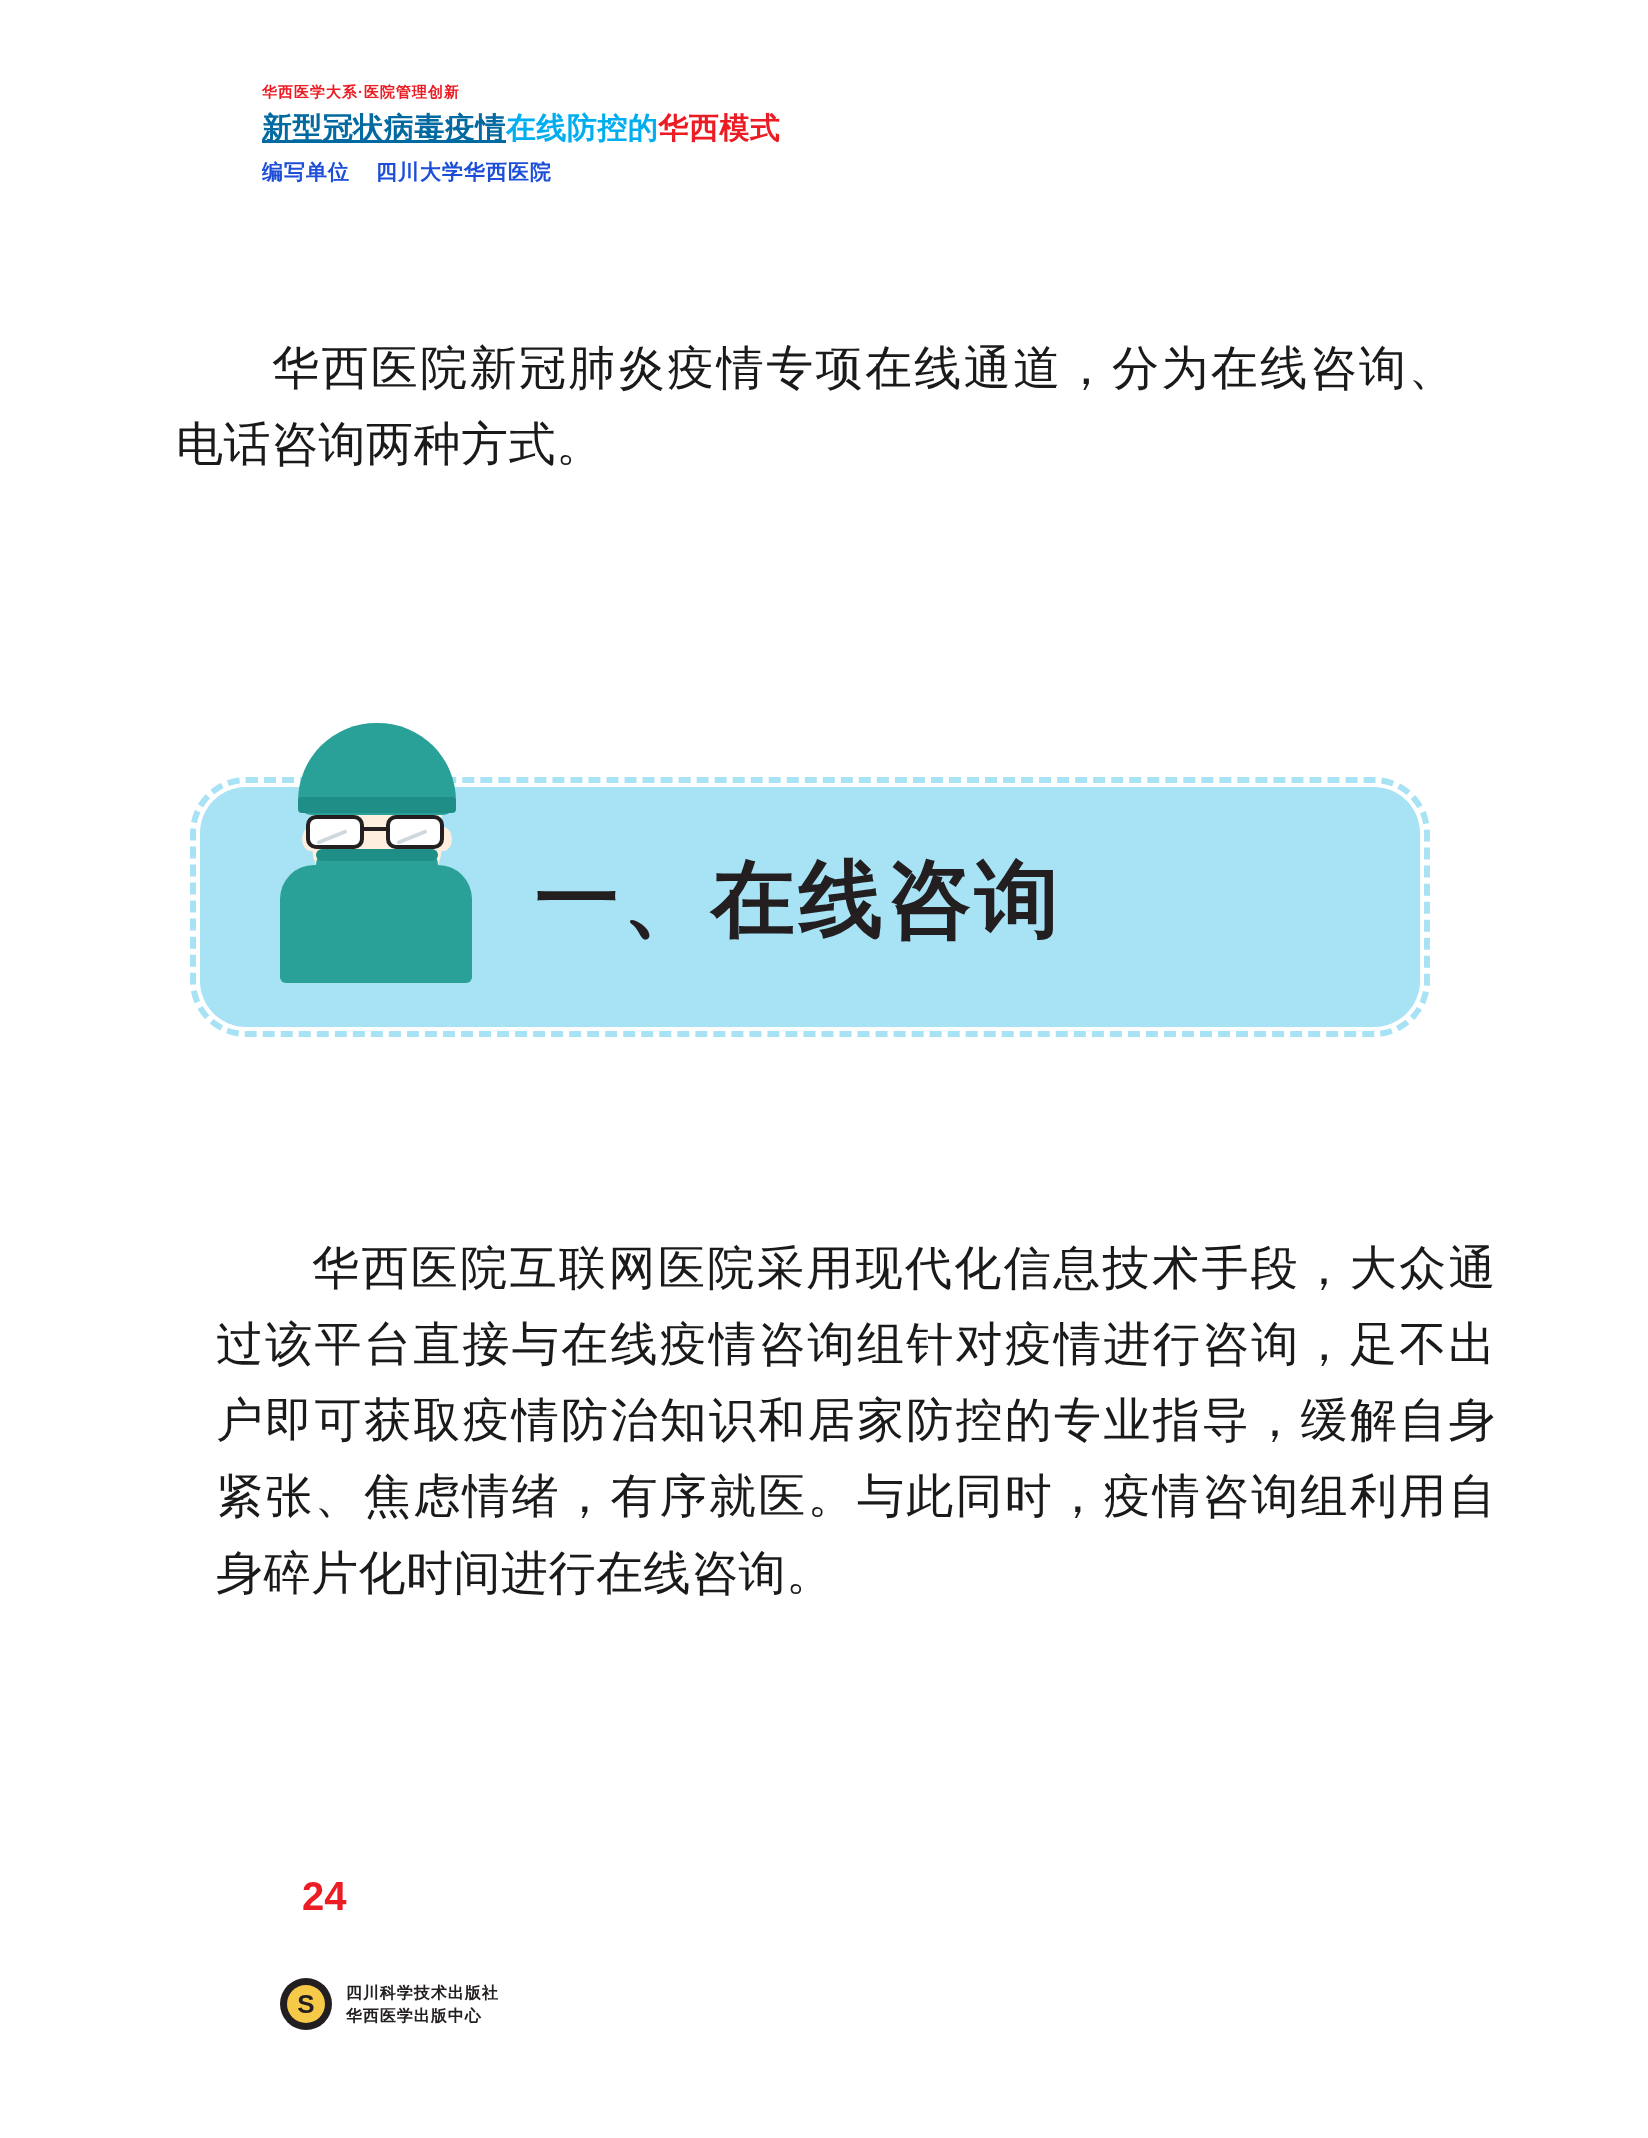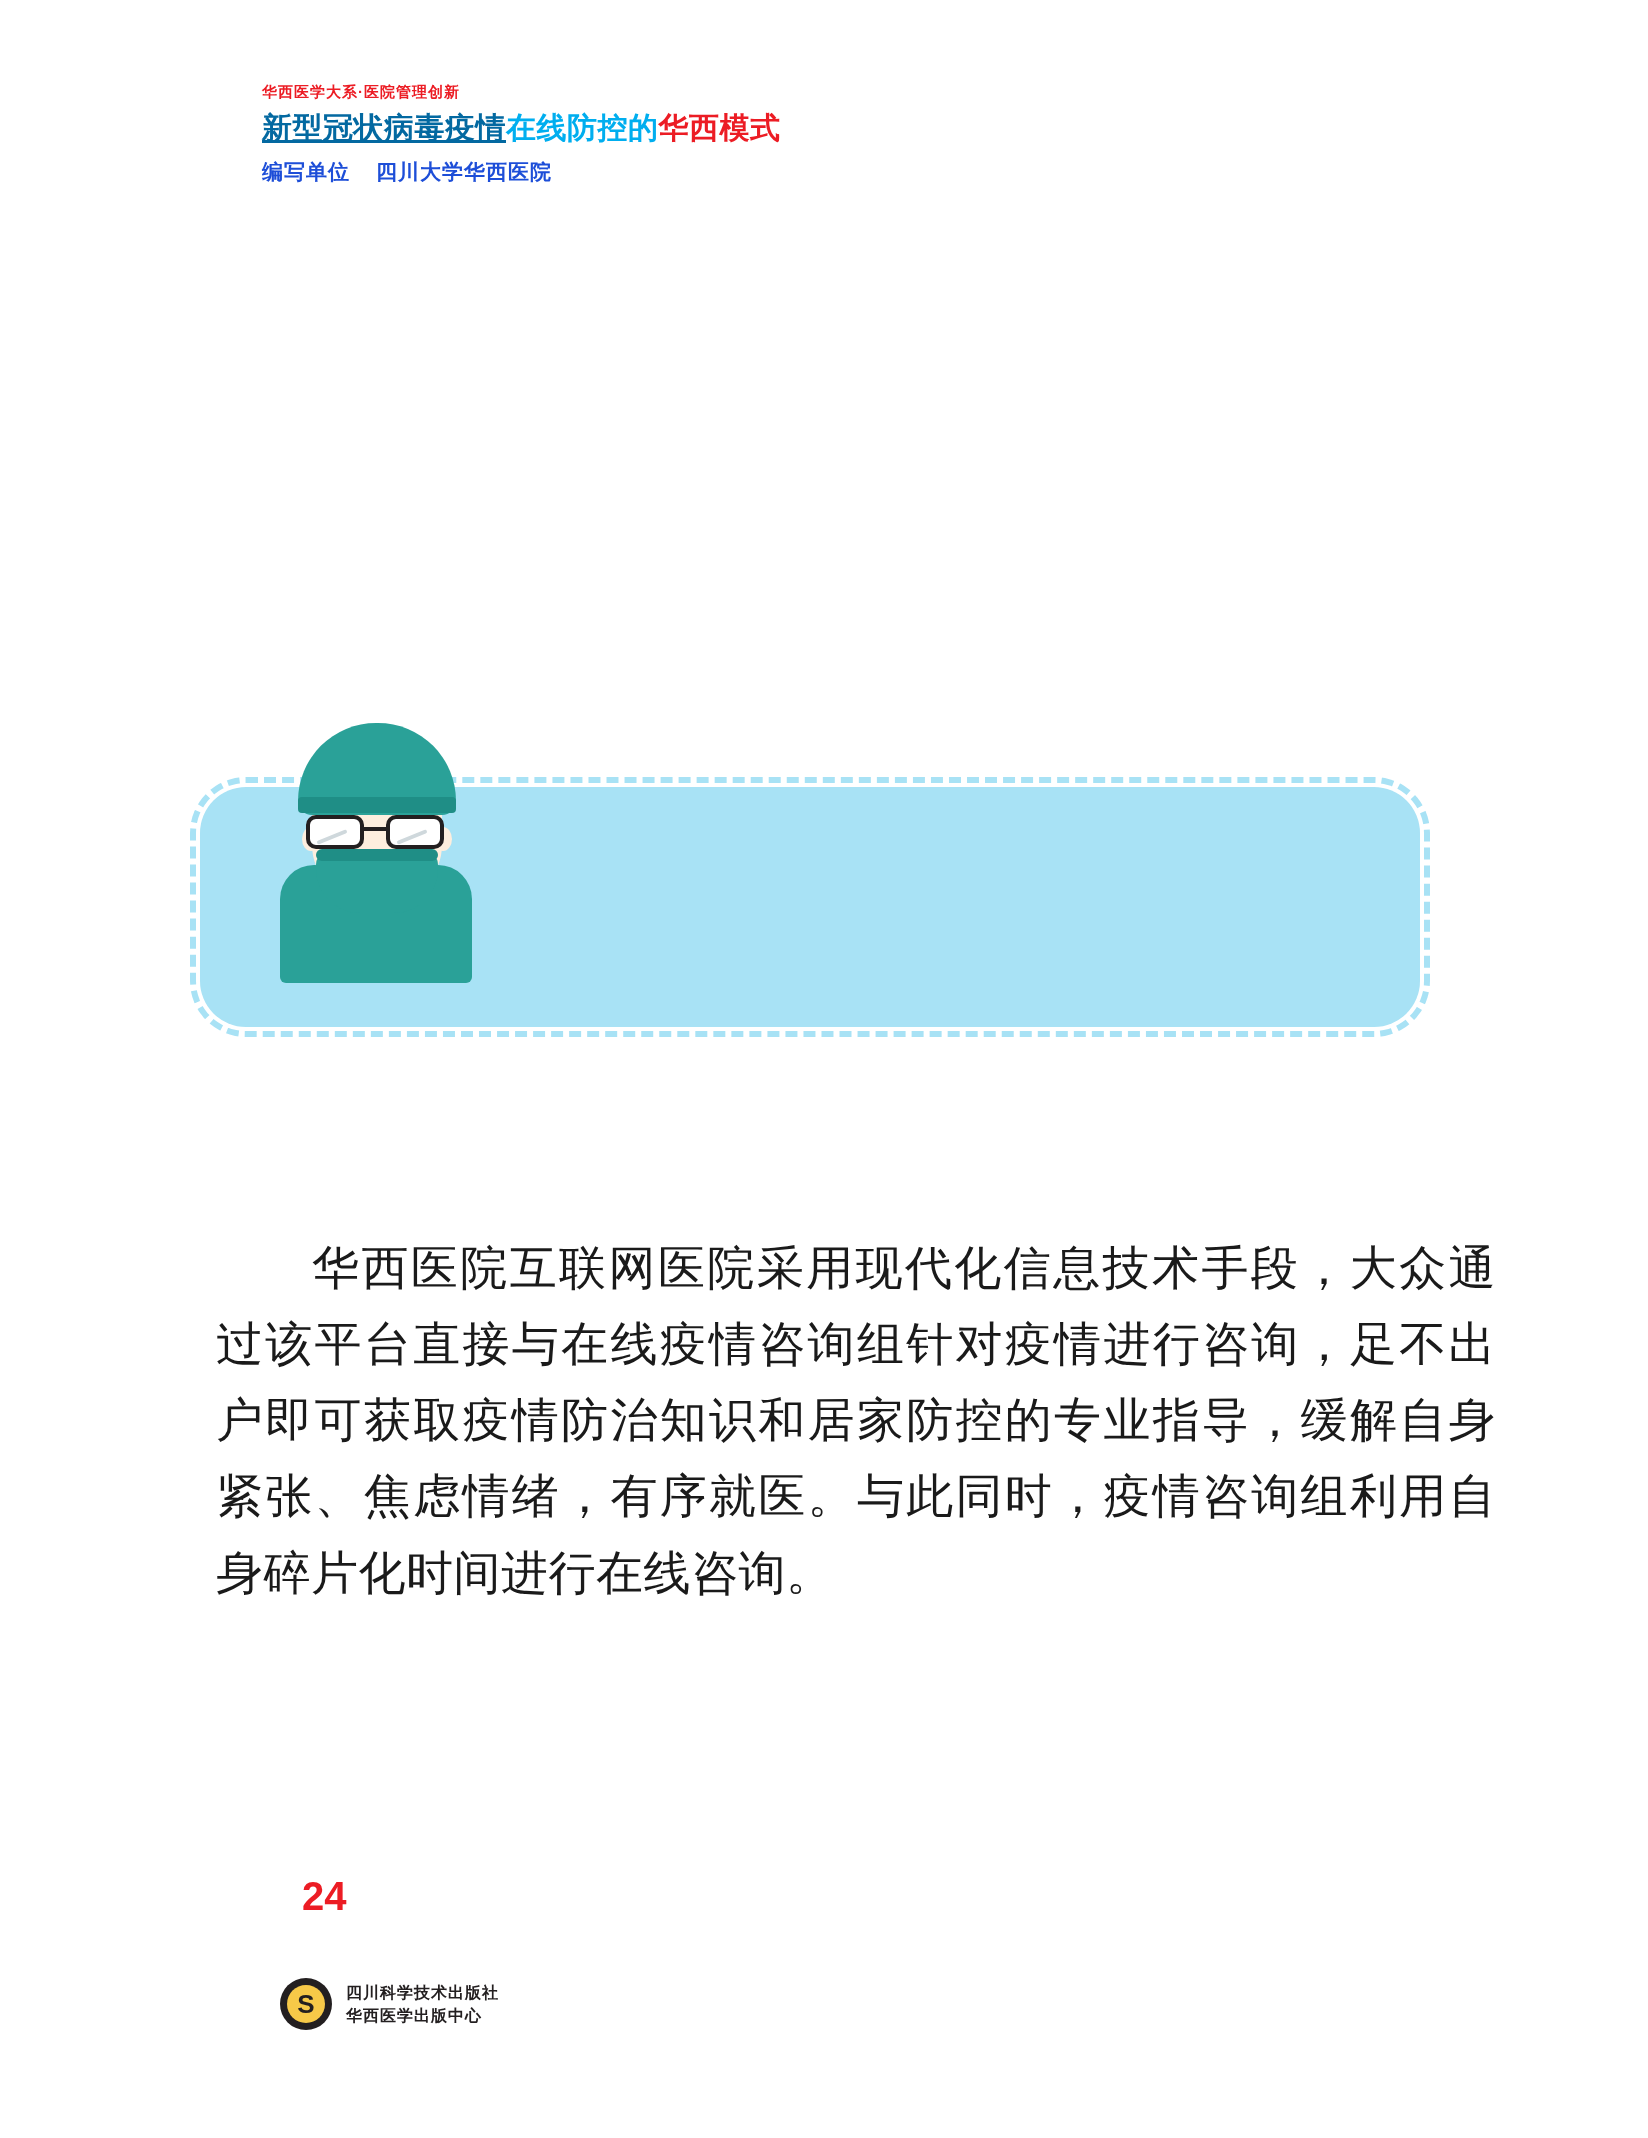--- a/index.html
+++ b/index.html
@@ -314,20 +314,21 @@
   <div class="header">
     <div class="header-series">华西医学大系·医院管理创新</div>
     <div class="header-title">
       <span class="seg-dark">新型冠状病毒疫情</span><span class="seg-blue">在线防控的</span><span class="seg-red">华西模式</span>
     </div>
     <div class="header-sub">
       <span>编写单位</span><span class="unit-gap"></span><span>四川大学华西医院</span>
     </div>
   </div>
 
+  <div class="para para-1">华西医院新冠肺炎疫情专项在线通道，分为在线咨询、电话咨询两种方式。</div>
 
   <div class="banner-wrap">
     <div class="banner-stitch"></div>
     <div class="banner"></div>
 
     <div class="doctor">
       <div class="doc-body"></div>
       <div class="doc-body-v"></div>
       <div class="doc-face"></div>
       <div class="doc-ear-l"></div>
@@ -336,20 +337,21 @@
       <div class="doc-cap-band"></div>
       <div class="doc-glasses">
         <div class="lens l"></div>
         <div class="glass-bridge"></div>
         <div class="lens r"></div>
       </div>
       <div class="doc-mask"></div>
       <div class="doc-mask-top"></div>
     </div>
 
+    <div class="banner-title">一、在线咨询</div>
   </div>
 
   <div class="para para-2">华西医院互联网医院采用现代化信息技术手段，大众通过该平台直接与在线疫情咨询组针对疫情进行咨询，足不出户即可获取疫情防治知识和居家防控的专业指导，缓解自身紧张、焦虑情绪，有序就医。与此同时，疫情咨询组利用自身碎片化时间进行在线咨询。</div>
 
   <div class="page-number">24</div>
 
   <div class="publisher">
     <div class="pub-logo">
       <div class="pub-logo-inner"></div>
       <div class="pub-logo-s">S</div>

